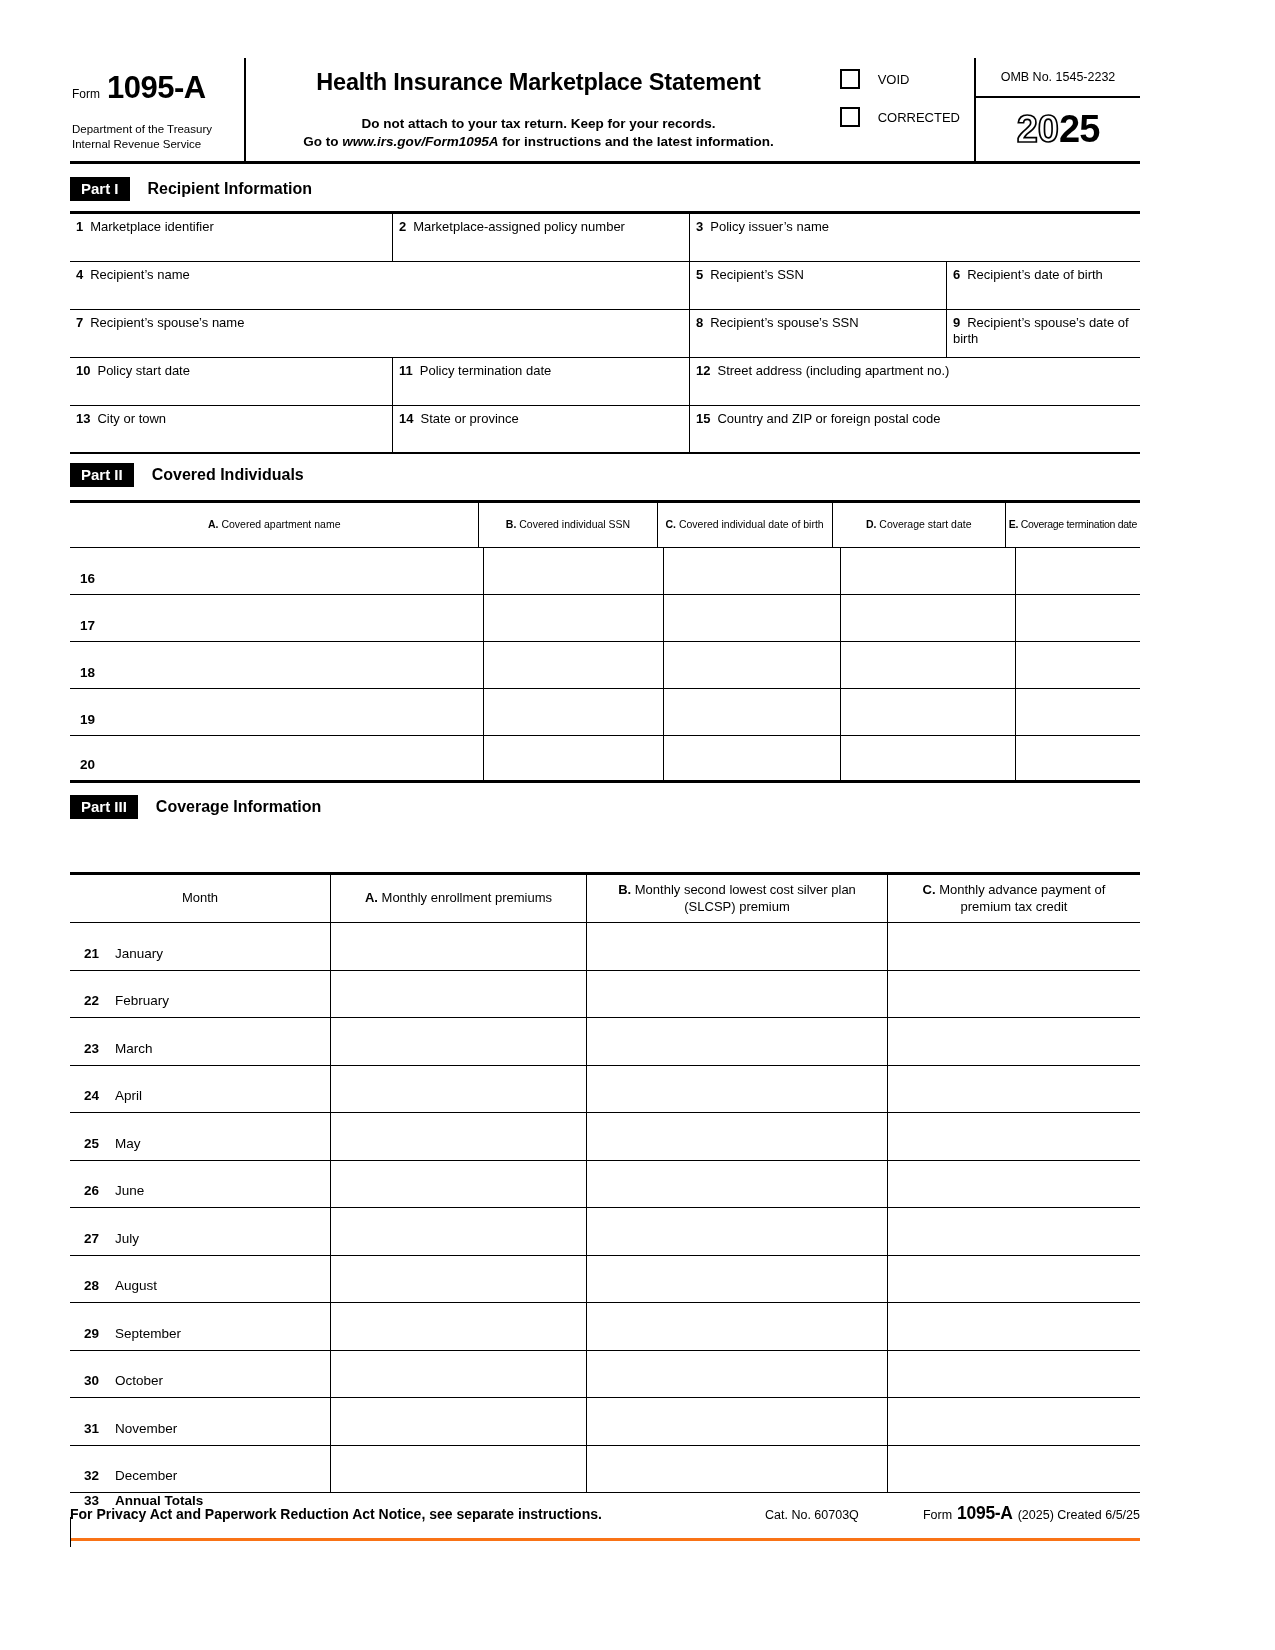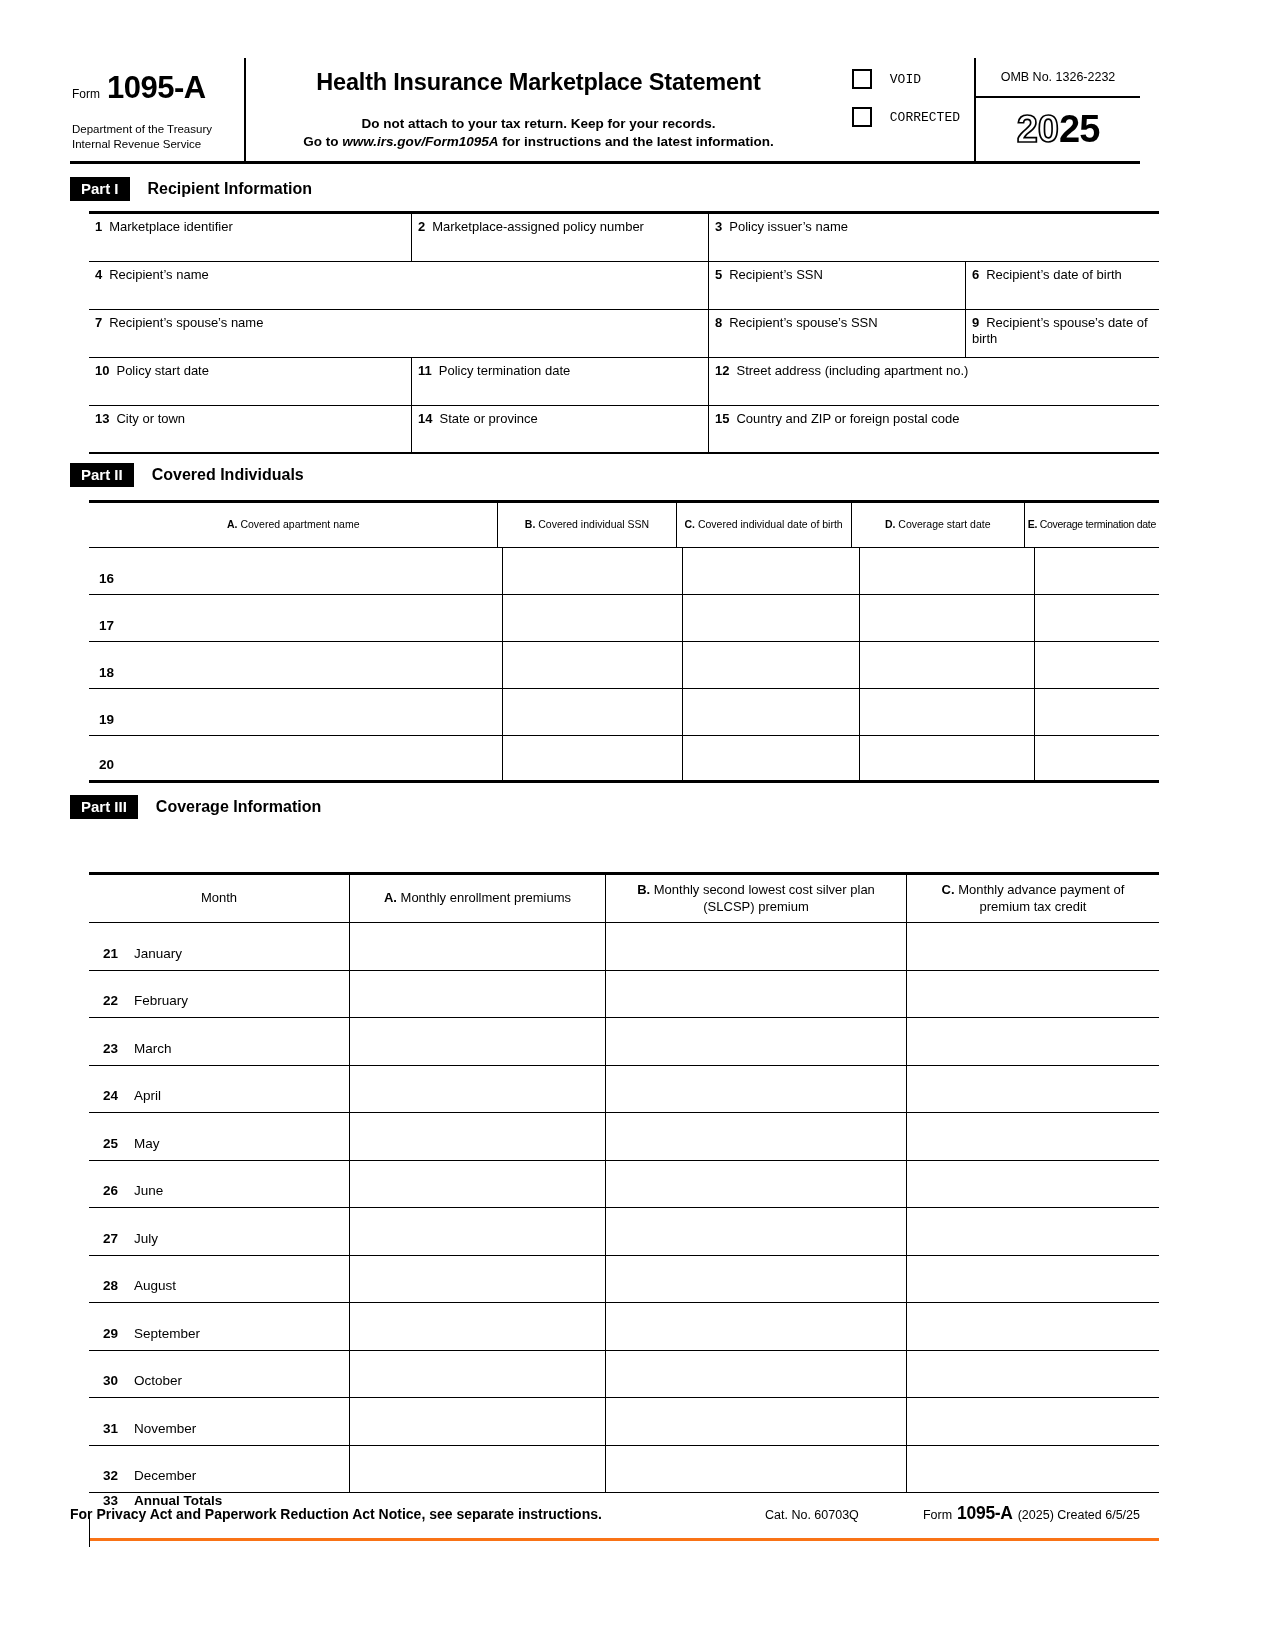--- a/index.html
+++ b/index.html
@@ -22,37 +22,37 @@
   .form-num  { font-size:31px; font-weight:800; letter-spacing:-0.5px; }
   .dept { font-size:11.5px; line-height:1.35; }
   .hdr-center { flex:1; position:relative; }
   .hdr-ctext { position:absolute; left:0; top:0; width:585px; text-align:center; }
   .hdr-title { font-size:23.5px; font-weight:800; margin-top:11px; letter-spacing:-0.2px; }
   .inst1 { font-size:13.5px; font-weight:700; margin-top:20px; }
   .inst2 { font-size:13.5px; font-weight:700; margin-top:3px; }
   .it { font-style:italic; }
   .checks { position:absolute; right:14px; top:11px; display:flex;
             flex-direction:column; gap:18px; }
-  .chk-row { display:flex; align-items:center; gap:18px; font-size:13px;font-family:Liberation Mono, monospace; }
+  .chk-row { display:flex; align-items:center; gap:18px; font-size:13px; }
   .cb { width:20px; height:20px; border:2px solid #000; background:#fff; flex:0 0 auto; }
   .hdr-omb { width:166px; border-left:2px solid #000; display:flex; flex-direction:column; }
   .omb-top { height:40px; border-bottom:2px solid #000; display:flex;
              align-items:center; justify-content:center; font-size:12.5px; }
   .omb-year { flex:1; display:flex; align-items:center; justify-content:center; font-size:38px; }
   .y-out { color:#fff; -webkit-text-stroke:1.7px #000; font-weight:600; }
   .y-solid { font-weight:800; letter-spacing:-1px; }
 
   
   .pbar { left:70px; width:1070px; height:26px; display:flex; align-items:center; }
   .badge { background:#000; color:#fff; font-weight:700; font-size:15px;
            padding:4px 11px 5px; line-height:1; }
   .ptitle { font-weight:700; font-size:16px; margin-left:18px; }
 
   
-  .tbl { position:absolute; left:70px; width:1070px; border-top:3px solid #000;margin-left:19px; }
+  .tbl { position:absolute; left:70px; width:1070px; border-top:3px solid #000; }
   .row { display:flex; border-bottom:1.6px solid #000; }
   .row:last-child { border-bottom:2.5px solid #000; }
   .cell { border-left:1.6px solid #000; padding:5px 6px; font-size:13px; line-height:1.25; }
   .cell:first-child { border-left:none; }
   .fnum { font-weight:700; margin-right:7px; }
   .w322 { width:322px; } .w297 { width:297px; }
   .w619 { width:619px; } .w257 { width:257px; }
   .fx { flex:1; }
 
   #t1 { top:211px; }
@@ -116,21 +116,21 @@
         <span>VOID</span>
       </div>
       <div class="chk-row">
         <span class="cb"></span>
         <span>CORRECTED</span>
       </div>
     </div>
   </div>
 
   <div class="hdr-omb">
-    <div class="omb-top">OMB No. 1326-2232</div>
+    <div class="omb-top">OMB No. 1545-2232</div>
     <div class="omb-year">
       <span class="y-out">20</span>
         <span class="y-solid">25</span>
     </div>
   </div>
 </div>
 
 <div id="pbar1" class="pbar abs" style="top:176px;">
   <span class="badge">Part I</span>
   <span class="ptitle">Recipient Information</span>

